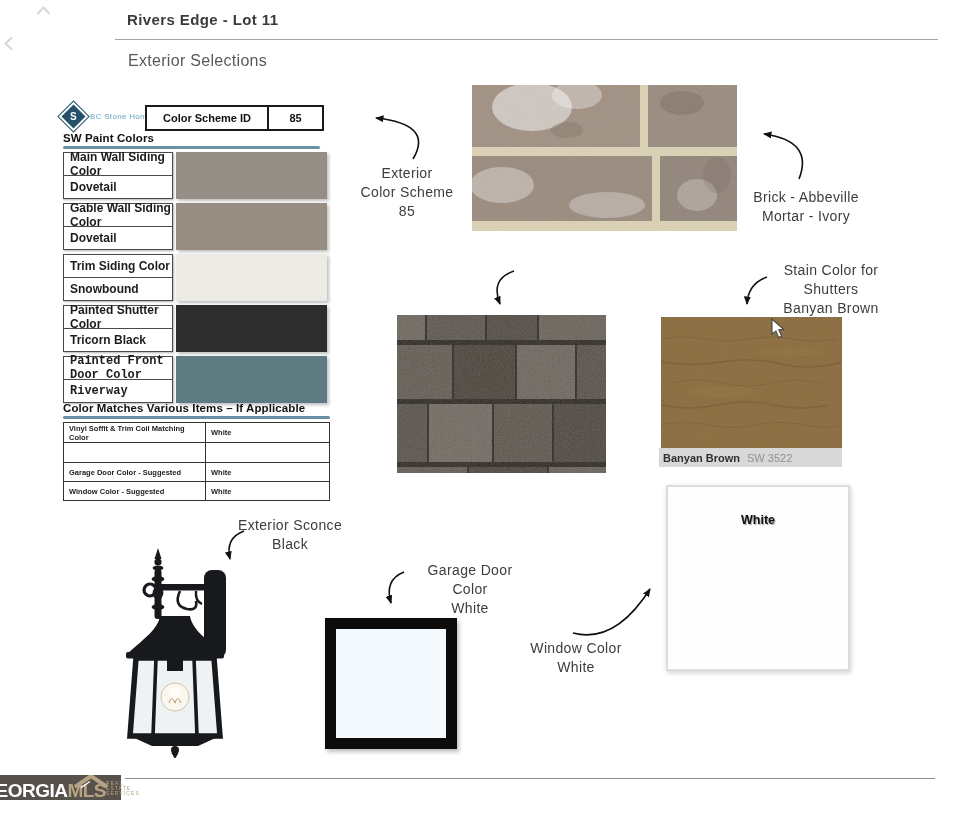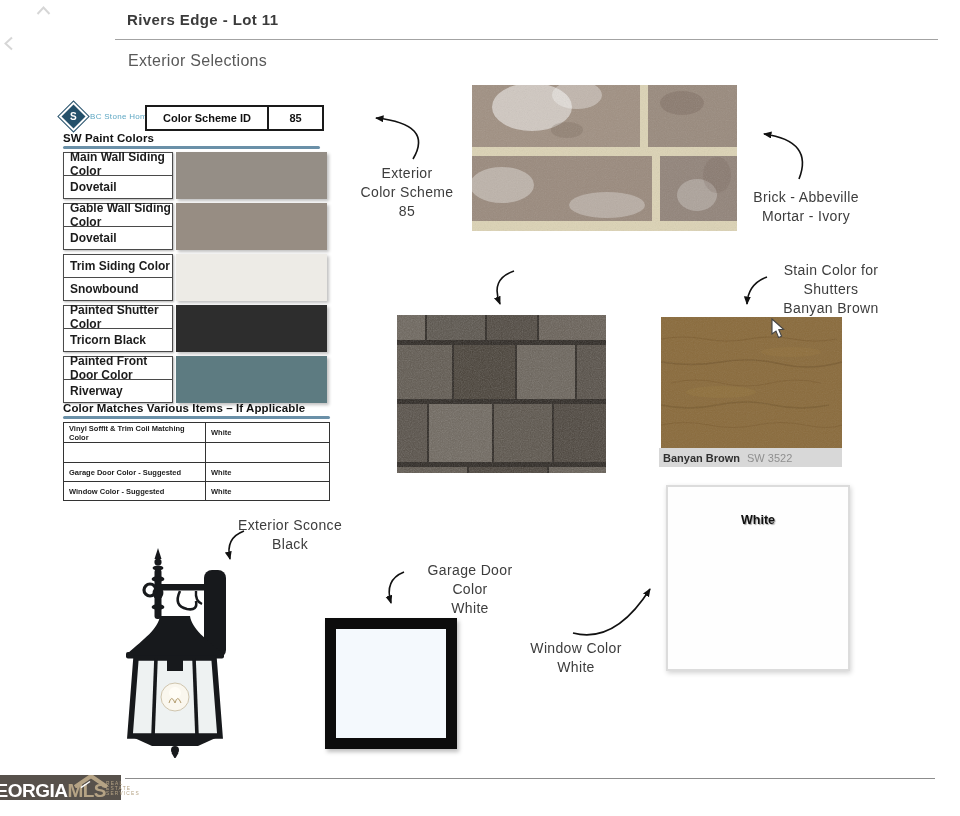--- a/index.html
+++ b/index.html
@@ -128,21 +128,21 @@
     </div>
     <div class="paint-swatch" style="background-color: rgb(237, 235, 230);"></div>
   </div>
   <div class="paint-group" style="top:305px;">
     <div class="paint-labels">
       <div class="paint-item">Painted Shutter Color</div>
       <div class="paint-name">Tricorn Black</div>
     </div>
     <div class="paint-swatch" style="background-color: rgb(45, 45, 45);"></div>
   </div>
-  <div class="paint-group" style="top:356px;">
+  <div class="paint-group" style="top:356px;font-family:Liberation Mono, monospace;">
     <div class="paint-labels">
       <div class="paint-item">Painted Front Door Color</div>
       <div class="paint-name">Riverway</div>
     </div>
     <div class="paint-swatch" style="background-color: rgb(93, 123, 129);"></div>
   </div>
 
   <div class="sec-head" style="left:63px;top:402px;">Color Matches Various Items – If Applicable</div>
   <div class="rule" style="left:63px;top:416px;width:267px;"></div>
 

